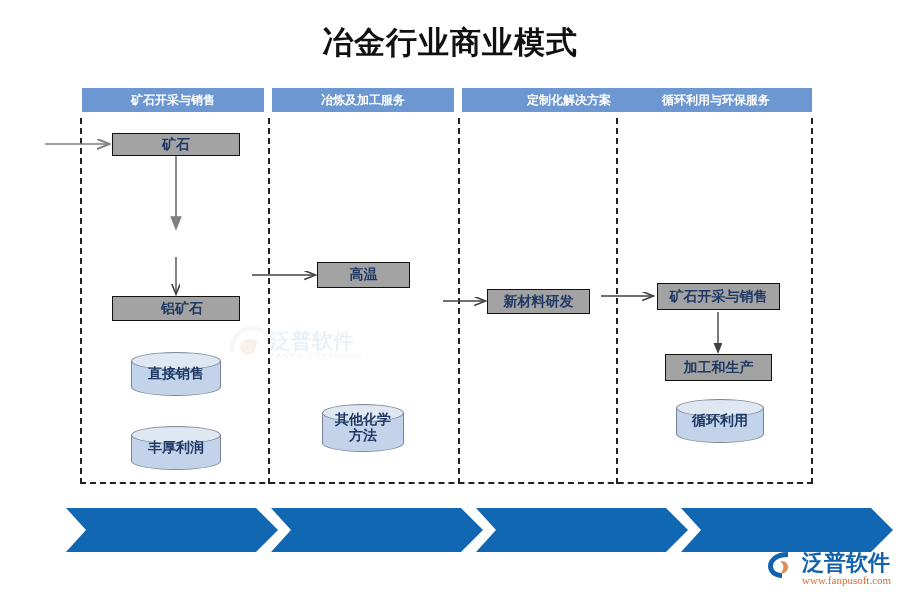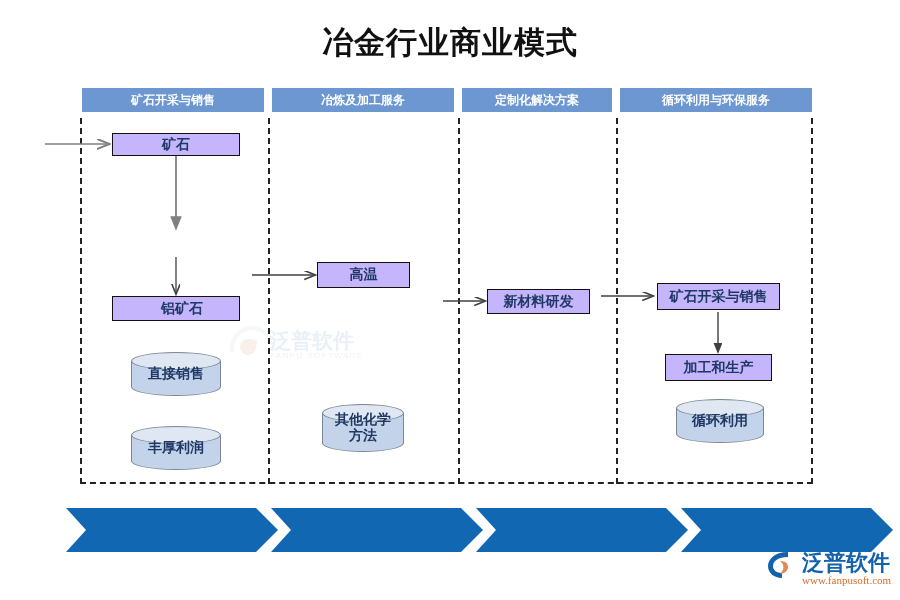--- a/index.html
+++ b/index.html
@@ -51,21 +51,21 @@
   }
   .vdash{
     position:absolute;top:118px;height:366px;border-left:2px dashed #222222;
   }
   .hdash{
     position:absolute;left:80px;top:482px;width:733px;border-top:2px dashed #222222;
   }
 
   
   .pbox{
-    position:absolute;background:#c4b5fd;border:1.6px solid #111111;
+    position:absolute;background:#a3a3a3;border:1.6px solid #111111;
     color:#1f3864;font-size:14px;font-weight:bold;
     display:flex;align-items:center;justify-content:center;
     font-family:"Liberation Serif","DejaVu Serif",serif;white-space:nowrap;
     box-sizing:border-box;
   }
 
   
   .cyl{position:absolute;}
   .cyl .body{
     position:absolute;left:0;top:9px;width:100%;height:calc(100% - 18px);
@@ -116,21 +116,21 @@
 
   <div class="watermark">
     <div class="wm-mark"></div>
     <div class="wm-mark2"></div>
     <div class="wm-text">泛普软件</div>
     <div class="wm-sub">FANPU SOFTWARE</div>
   </div>
 
   <div class="lane-head" style="left:82px;width:182px;">矿石开采与销售</div>
   <div class="lane-head" style="left:272px;width:182px;">冶炼及加工服务</div>
-  <div class="lane-head" style="left:462px;width:150px;">定制化解决方案</div>
+  <div class="lane-head" style="left:462px;width:150px;padding-left:32px;">定制化解决方案</div>
   <div class="lane-head" style="left:620px;width:192px;">循环利用与环保服务</div>
 
   <div class="vdash" style="left:80px;"></div>
   <div class="vdash" style="left:268px;"></div>
   <div class="vdash" style="left:458px;"></div>
   <div class="vdash" style="left:616px;"></div>
   <div class="vdash" style="left:811px;"></div>
   <div class="hdash"></div>
 
   <svg class="conn" viewBox="0 0 900 600">

